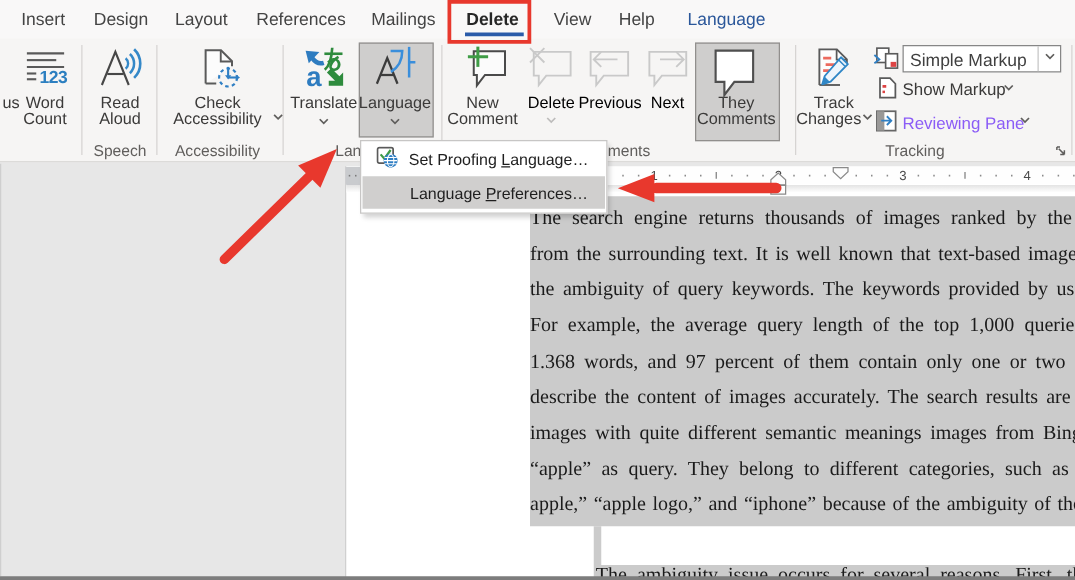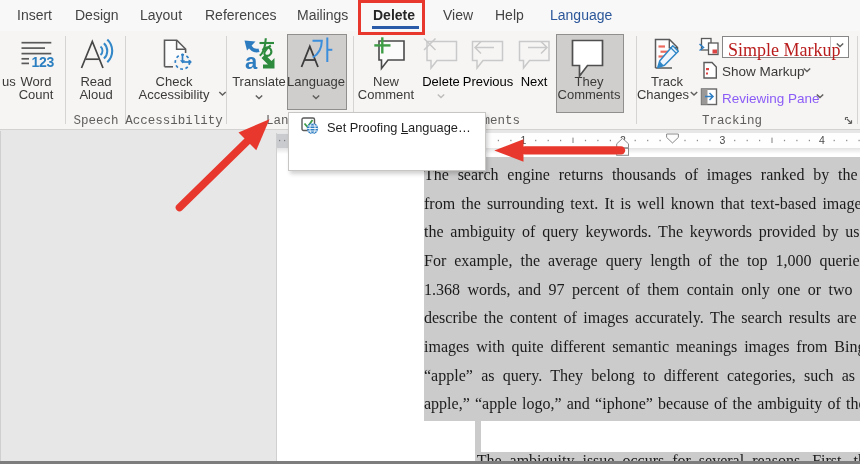--- a/index.html
+++ b/index.html
@@ -12,21 +12,21 @@
   #tab-review{font-weight:bold;color:#262626;}
   #tab-eq{color:#2b579a;}
   #revunder{left:372px;top:25.5px;width:47px;height:3.6px;background:#2a5ba9;}
   #redbox{box-sizing:border-box;left:357.5px;top:-0.5px;width:67.5px;height:35.5px;border:3.8px solid #e8382d;background:transparent;z-index:30;}
   
   #ribbon{left:0;top:31px;width:860px;height:99px;background:#f6f5f4;}
   .sep{position:absolute;top:5px;width:1px;height:88px;background:#d6d4d2;}
   .blabel{position:absolute;font-size:13px;color:#3b3a39;text-align:center;white-space:nowrap;transform:translateX(-50%);}
   .blabel2{top:56px;}
   .blabel1{top:42.5px;}
-  .glabel{position:absolute;top:83px;font-size:12.5px;color:#605e5c;text-align:center;white-space:nowrap;transform:translateX(-50%);font-family:Liberation Mono, monospace;}
+  .glabel{position:absolute;top:83px;font-size:12.5px;color:#605e5c;text-align:center;white-space:nowrap;transform:translateX(-50%);}
   .dis{color:#000000;}
   #ribbonline{left:0;top:129px;width:860px;height:1px;background:#d4d2d0;}
   
   .pressed{position:absolute;background:#cfcecd;border:1px solid #918f8d;}
   
   #docarea{left:0;top:130px;width:860px;height:334px;background:#e7e7e7;}
   #page{left:276px;top:3px;width:584px;height:331px;background:#fff;border-left:1px solid #d0d0d0;}
   #rulershadow{left:277px;top:17.5px;width:583px;height:6px;background:linear-gradient(#e3e3e3,#ffffff);}
   #rulermargin{left:277px;top:3.5px;width:11px;height:14px;background:#c9cbce;}
   .selblock{position:absolute;background:#cbcbcb;}
@@ -89,21 +89,21 @@
   <div class="blabel blabel1" style="left:667px">Track</div>
   <div class="blabel blabel2" style="left:663px">Changes</div>
 
   <div class="glabel" style="left:96px">Speech</div>
   <div class="glabel" style="left:174px">Accessibility</div>
   <div class="glabel" style="left:296px">Language</div>
   <div class="glabel" style="left:490px">Comments</div>
   <div class="glabel" style="left:732px">Tracking</div>
 
   <div class="abs" style="left:722px;top:5px;width:125px;height:20px;background:#fff;border:1px solid #868686;">
-     <span style="position:absolute;left:5px;top:2.5px;font-size:18px;color:#b91c1c;font-family:Liberation Serif, serif;">Simple Markup</span>
+     <span style="position:absolute;left:5px;top:2.5px;font-size:14px;color:#404040;">Simple Markup</span>
      <div style="position:absolute;right:17px;top:0;width:1px;height:100%;background:#c6c6c6;"></div>
   </div>
   <div class="abs" style="left:722px;top:33px;font-size:13.5px;color:#3b3a39;">Show Markup</div>
   <div class="abs" style="left:722px;top:59.5px;font-size:13.5px;color:#8b5cf6;">Reviewing Pane</div>
 </div>
 <div class="abs" id="ribbonline"></div>
 
 <div class="abs" id="docarea">
   <div class="abs" id="page"></div>
   <div class="abs" id="rulershadow"></div>
@@ -282,20 +282,23 @@
 
 <div class="abs" id="menu">
   <svg style="position:absolute;left:12px;top:3.5px" width="18" height="18" viewBox="0 0 18 18">
     <rect x="1" y="1" width="12.5" height="12.5" rx="1.5" fill="#fff" stroke="#5a5a5a" stroke-width="1.4"></rect>
     <path d="M3.5 6.5 L6.5 10 L11.5 3" fill="none" stroke="#3f9c46" stroke-width="1.8"></path>
     <circle cx="11.5" cy="11.5" r="5.6" fill="#2f7fc4"></circle>
     <ellipse cx="11.5" cy="11.5" rx="2.6" ry="5.0" fill="none" stroke="#fff" stroke-width="0.9"></ellipse>
     <path d="M6.2 11.5 H16.8 M6.6 9 H16.4 M6.6 14 H16.4" stroke="#fff" stroke-width="0.9" fill="none"></path>
   </svg>
   <span class="mitext" style="top:7px">Set Proofing <u>L</u>anguage…</span>
+  <div id="mi2">
+      <span class="mitext" style="top:6px">Language <u>P</u>references…</span>
+    </div>
 </div>
 
 <svg class="abs" id="overlay" width="860" height="464" viewBox="0 0 860 464">
 
   <line x1="179.5" y1="207.5" x2="250" y2="138.5" stroke="#e8382d" stroke-width="7.6" stroke-linecap="round"></line>
   <polygon points="269.5,119.2 256.3,150.2 238.5,132.4" fill="#e8382d"></polygon>
 
   <line x1="525" y1="150.4" x2="621" y2="150.4" stroke="#e8382d" stroke-width="8.4" stroke-linecap="round"></line>
   <polygon points="494.3,150.5 523.5,139.2 523.5,161.8" fill="#e8382d"></polygon>
 </svg>

